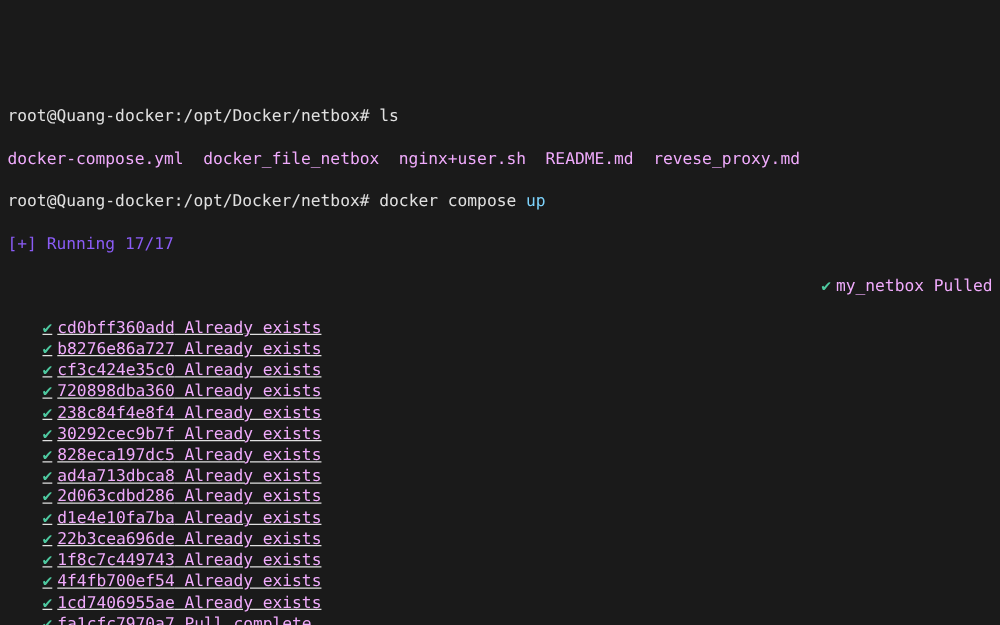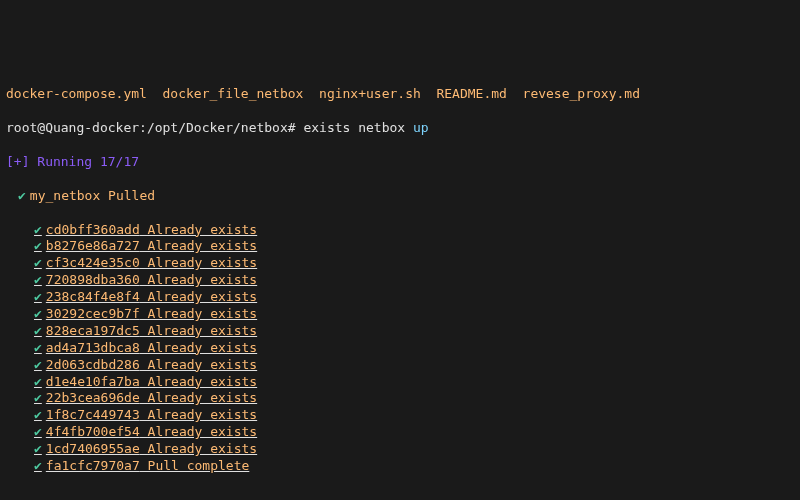--- a/index.html
+++ b/index.html
@@ -13,33 +13,34 @@
       width: 800px;
       height: 500px;
       overflow: hidden;
       white-space: pre;
     }
     .prompt { color: #e0e0e0; }
     .cmd-white { color: #e0e0e0; }
     .cmd-teal { color: #7dd3fc; }
     .teal { color: #8b5cf6; }
     .check { color: #4ec9a0; margin-right: 4px; }
-    .white { color: #fdba74; }
+    .white { color: #f0abfc; }
     .line { display: block; }
-    .indent1 { padding-left: 12px; }
+    .indent1 { padding-left: 12px; text-align: right; }
     .indent2 { padding-left: 28px; text-decoration: underline; }
   </style>
 </head>
 <body>
 
 
 
 <div>
+<span class="line"><span class="prompt">root@Quang-docker:/opt/Docker/netbox#</span> <span class="cmd-white">ls</span></span>
 <span class="line white">docker-compose.yml  docker_file_netbox  nginx+user.sh  README.md  revese_proxy.md</span>
-<span class="line"><span class="prompt">root@Quang-docker:/opt/Docker/netbox#</span> <span class="cmd-white">exists</span> <span class="cmd-white">netbox</span> <span class="cmd-teal">up</span></span>
+<span class="line"><span class="prompt">root@Quang-docker:/opt/Docker/netbox#</span> <span class="cmd-white">docker</span> <span class="cmd-white">compose</span> <span class="cmd-teal">up</span></span>
 <span class="line teal"><span>[+]</span> <span>Running</span> <span>17/17</span></span>
 <span class="line indent1"><span class="check">✔</span><span class="white">my_netbox</span> <span class="white">Pulled</span></span>
 <div id="layers-container"><span class="line indent2"><span class="check">✔</span><span class="white">cd0bff360add</span><span class="white"> Already exists</span></span><span class="line indent2"><span class="check">✔</span><span class="white">b8276e86a727</span><span class="white"> Already exists</span></span><span class="line indent2"><span class="check">✔</span><span class="white">cf3c424e35c0</span><span class="white"> Already exists</span></span><span class="line indent2"><span class="check">✔</span><span class="white">720898dba360</span><span class="white"> Already exists</span></span><span class="line indent2"><span class="check">✔</span><span class="white">238c84f4e8f4</span><span class="white"> Already exists</span></span><span class="line indent2"><span class="check">✔</span><span class="white">30292cec9b7f</span><span class="white"> Already exists</span></span><span class="line indent2"><span class="check">✔</span><span class="white">828eca197dc5</span><span class="white"> Already exists</span></span><span class="line indent2"><span class="check">✔</span><span class="white">ad4a713dbca8</span><span class="white"> Already exists</span></span><span class="line indent2"><span class="check">✔</span><span class="white">2d063cdbd286</span><span class="white"> Already exists</span></span><span class="line indent2"><span class="check">✔</span><span class="white">d1e4e10fa7ba</span><span class="white"> Already exists</span></span><span class="line indent2"><span class="check">✔</span><span class="white">22b3cea696de</span><span class="white"> Already exists</span></span><span class="line indent2"><span class="check">✔</span><span class="white">1f8c7c449743</span><span class="white"> Already exists</span></span><span class="line indent2"><span class="check">✔</span><span class="white">4f4fb700ef54</span><span class="white"> Already exists</span></span><span class="line indent2"><span class="check">✔</span><span class="white">1cd7406955ae</span><span class="white"> Already exists</span></span><span class="line indent2"><span class="check">✔</span><span class="white">fa1cfc7970a7</span><span class="white"> Pull complete</span></span></div>
 
 
 </div>
 
 
 
 

